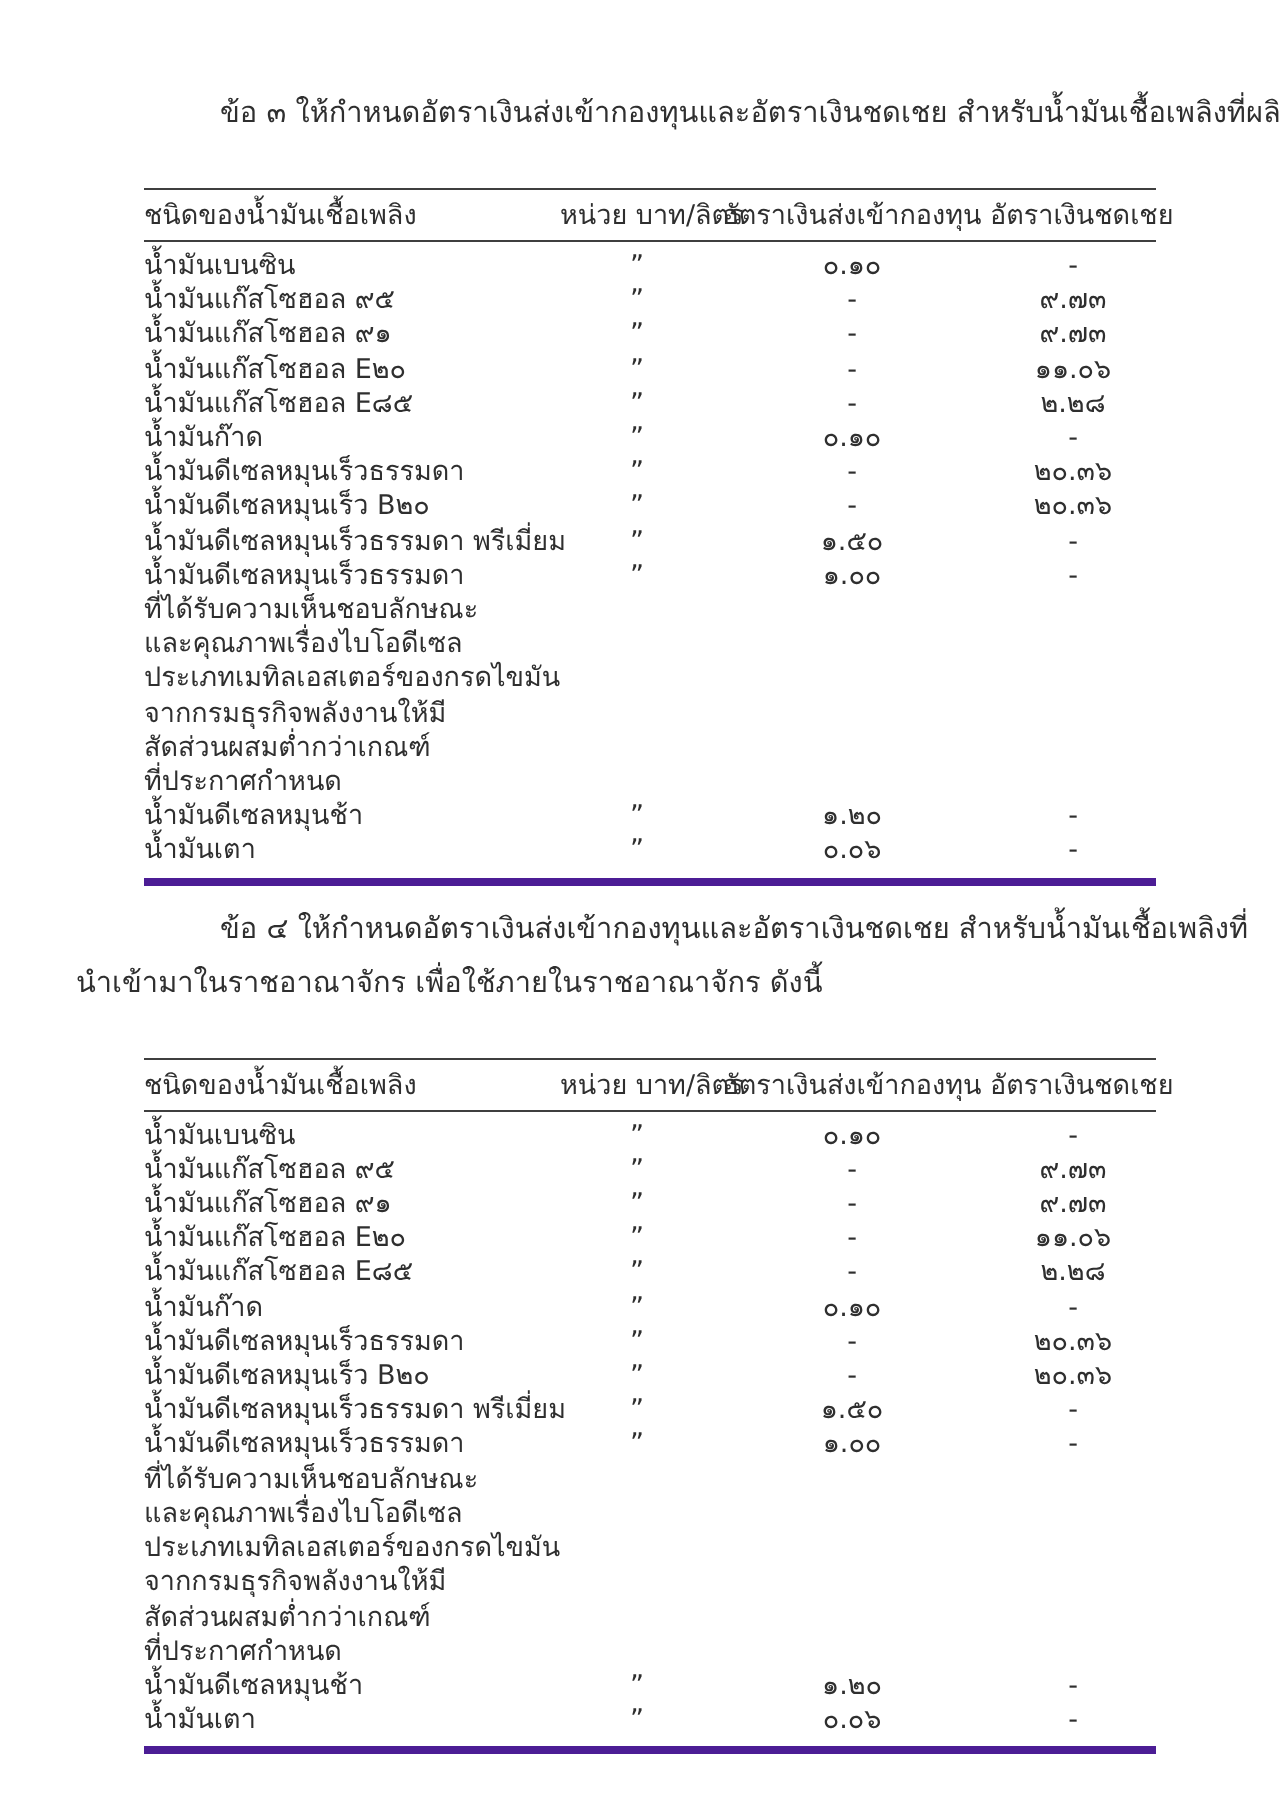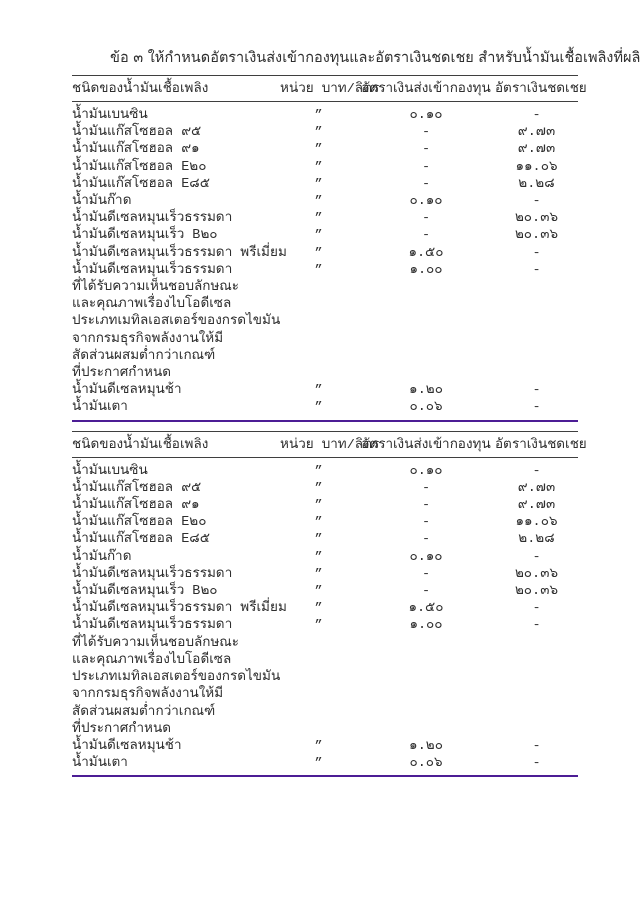--- a/index.html
+++ b/index.html
@@ -32,24 +32,23 @@
   .para .line.indent {
     text-indent: 72px;
   }
   .para-2 {
     margin-top: 9px;
   }
   table.rates {
     border-collapse: collapse;
     table-layout: fixed;
     width: 506px;
-    margin: 4px 0 0 34px;
+    margin: 23px 0 0 34px;
     font-size: 13.5px;
-    border-bottom: 2px solid #4c1d95;
-    font-family: Liberation Mono, monospace;
+    border-bottom: 4px solid #4c1d95;
   }
   table.rates col.c-name { width: 208px; }
   table.rates col.c-unit { width: 77px; }
   table.rates col.c-fund { width: 138px; }
   table.rates col.c-comp { width: 83px; }
   table.rates th, table.rates td {
     padding: 0;
     font-weight: normal;
     white-space: nowrap;
     vertical-align: top;
@@ -194,20 +193,22 @@
             <div>น้ำมันเตา</div>
           </td>
           <td class="t-unit">”</td>
           <td class="t-fund">๐.๐๖</td>
           <td class="t-comp">-</td>
         </tr>
       </tbody>
   </table>
 
   <p class="para para-2">
+    <span class="line indent">ข้อ ๔ ให้กำหนดอัตราเงินส่งเข้ากองทุนและอัตราเงินชดเชย สำหรับน้ำมันเชื้อเพลิงที่</span>
+    <span class="line">นำเข้ามาในราชอาณาจักร เพื่อใช้ภายในราชอาณาจักร ดังนี้</span>
   </p>
 
   <table class="rates">
     <colgroup>
       <col class="c-name">
         <col class="c-unit">
         <col class="c-fund">
         <col class="c-comp">
     </colgroup>
     <thead>

